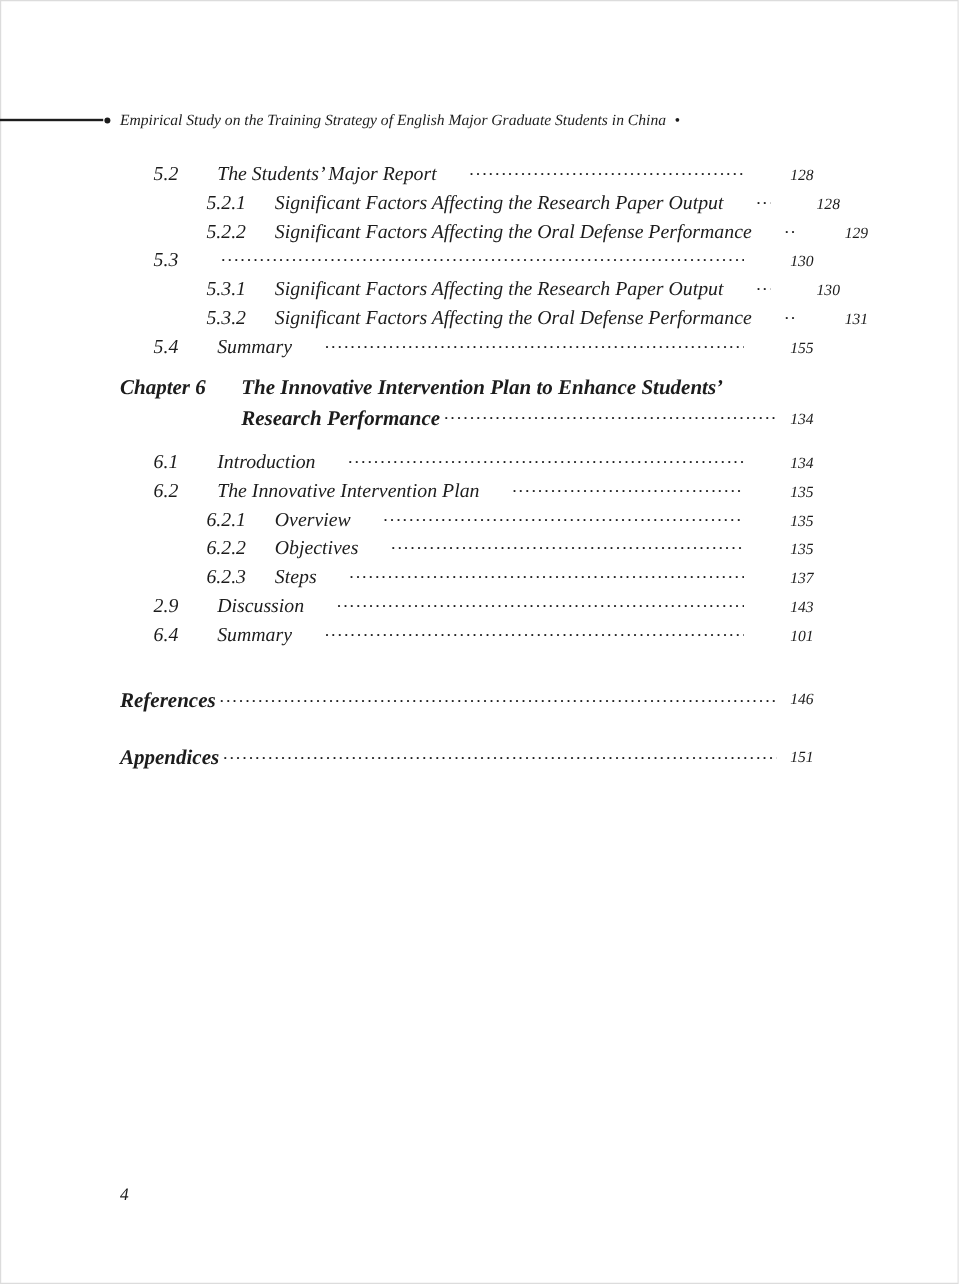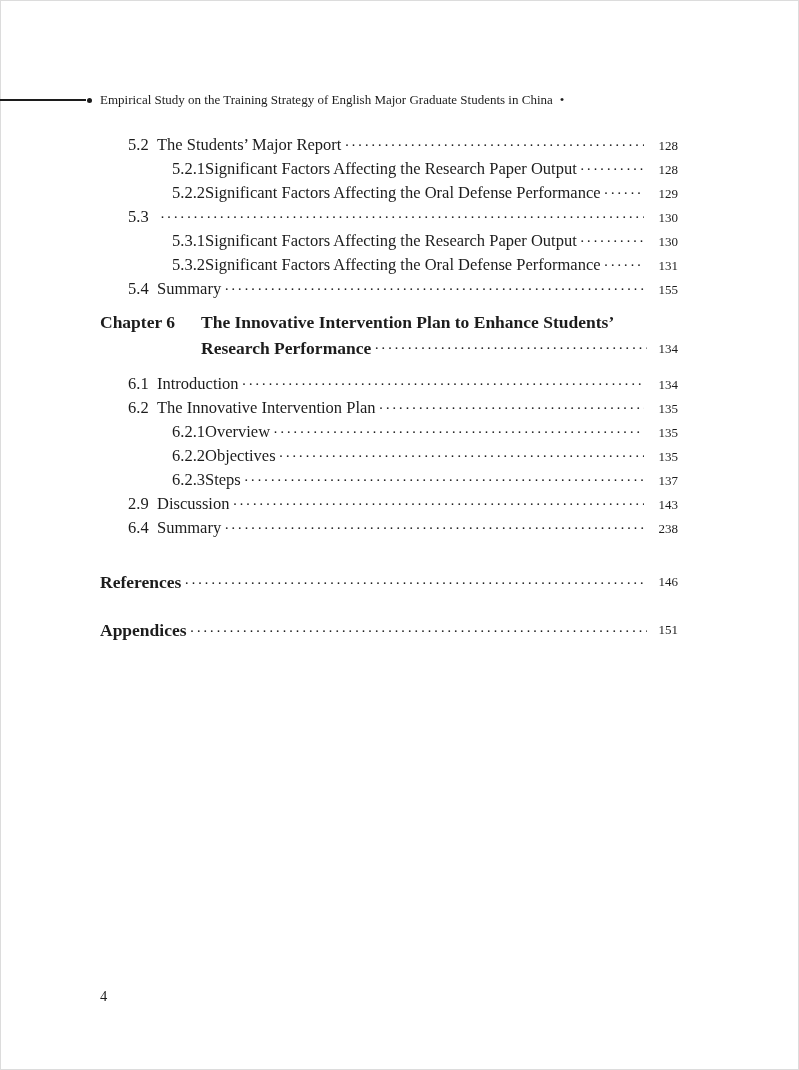--- a/index.html
+++ b/index.html
@@ -5,20 +5,21 @@
   html, body { margin: 0; padding: 0; background: #ffffff; }
   .page {
     position: relative;
     width: 799px;
     height: 1070px;
     background: #ffffff;
     color: #1c1c1c;
     font-family: "Liberation Serif", serif;
     overflow: hidden;
     box-shadow: inset 0 0 0 1px #dcdcdc;
+    font-style: italic;
   }
 
   
   .running-header {
     position: absolute;
     top: 92px;
     left: 0;
     right: 0;
     display: flex;
     align-items: center;
@@ -36,20 +37,21 @@
     left: 100px;
     width: 578px;
   }
   .row {
     display: flex;
     align-items: baseline;
     height: 24px;
     line-height: 24px;
     font-size: 16.5px;
     white-space: nowrap;
+    gap: 24px;
   }
   .l1 { padding-left: 28px; }
   .l2 { padding-left: 72px; }
   .l1 .num { flex: none; width: 29px; }
   .l2 .num { flex: none; width: 33px; }
   .label { flex: none; }
 
   .leader {
     flex: 1 1 auto;
     overflow: hidden;
@@ -206,21 +208,21 @@
       <div class="row l1">
         <span class="num">2.9</span>
         <span class="label">Discussion</span>
         <span class="leader"></span>
         <span class="pg">143</span>
       </div>
       <div class="row l1">
         <span class="num">6.4</span>
         <span class="label">Summary</span>
         <span class="leader"></span>
-        <span class="pg">238</span>
+        <span class="pg">101</span>
       </div>
       <div class="back-row back-refs">
         <span class="label">References</span>
         <span class="leader"></span>
         <span class="pg">146</span>
       </div>
       <div class="back-row back-apps">
         <span class="label">Appendices</span>
         <span class="leader"></span>
         <span class="pg">151</span>

